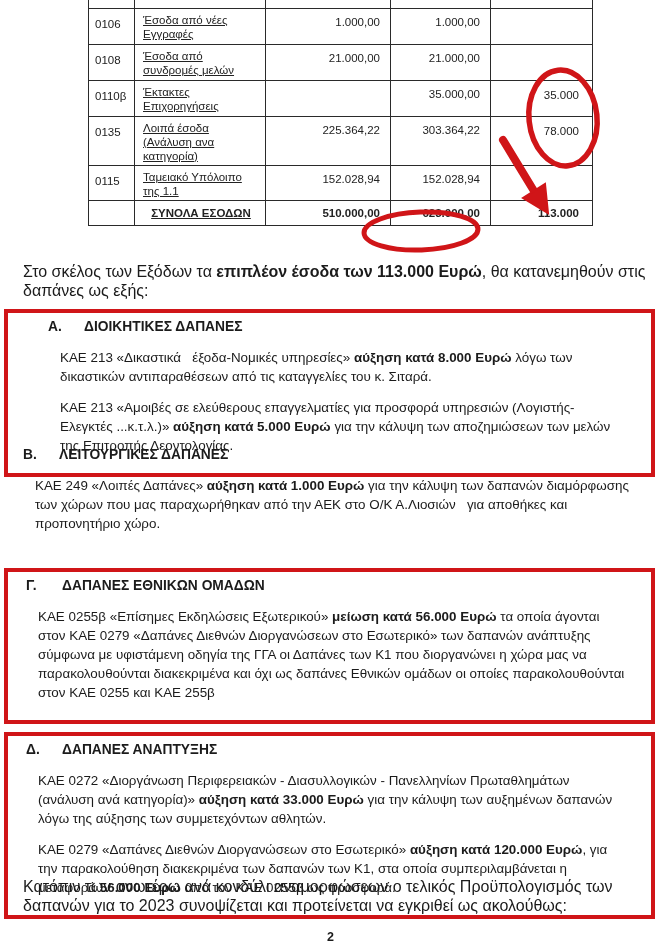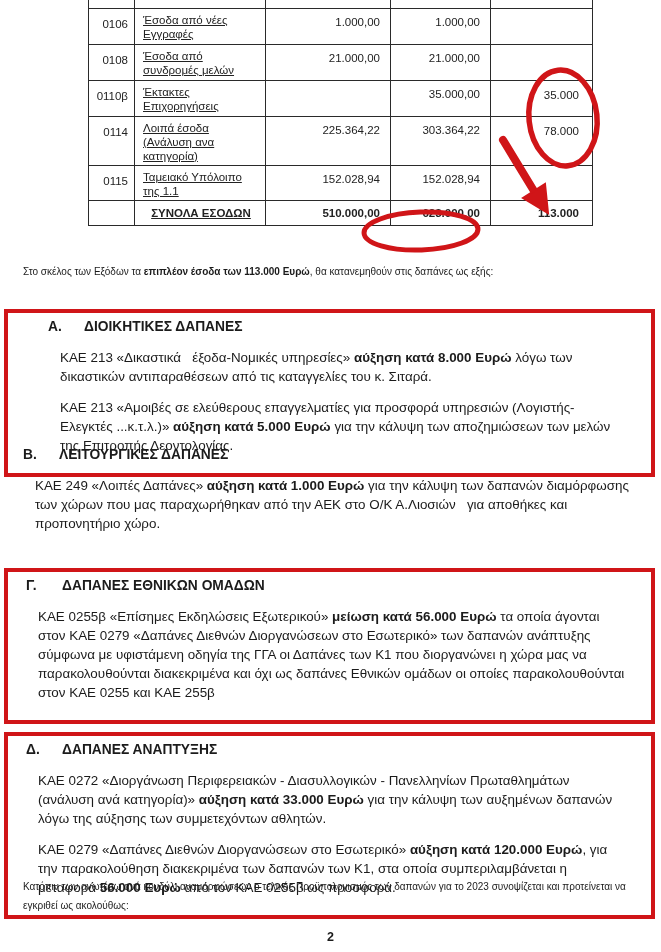--- a/index.html
+++ b/index.html
@@ -20,31 +20,31 @@
     table-layout:fixed;
     color:#222;
   }
   .budget-table td{
     border:1.5px solid #2a2a2a;
     vertical-align:top;
     padding:4px 6px 2px 6px;
     overflow:hidden;
   }
   .budget-table tr.stub-row td{border-top:none;height:8px;padding:0;}
-  .budget-table td.c-code{text-align:right;padding-top:8px;}
+  .budget-table td.c-code{text-align:left;padding-top:8px;}
   .budget-table td.c-desc{padding-left:8px;text-decoration:underline;}
   .budget-table td.c-num{text-align:right;padding-right:10px;padding-top:6px;}
   .budget-table td.c-diff{text-align:right;padding-right:13px;padding-top:7px;}
   .budget-table tr.total-row td{font-weight:bold;}
   .budget-table tr.total-row td.c-desc{text-align:center;padding-top:5px;}
   .budget-table tr.total-row td{padding-top:5px;padding-bottom:3px;}
   
   .tblock{
     position:absolute;left:23px;width:624px;
-    font-size:10px;line-height:19px;
+    font-size:16px;line-height:19px;
     text-align:left;
   }
   .tblock b,.sec b{font-weight:bold;}
   .sec-box{
     position:absolute;left:4px;width:651px;
     box-sizing:border-box;
     border:4px solid var(--red);
     padding:4px 12px 6px 18px;
     font-size:13.4px;line-height:19px;
   }
@@ -101,21 +101,21 @@
           <td class="c-diff"></td>
         </tr>
         <tr style="height: 36px;">
           <td class="c-code">0110β</td>
           <td class="c-desc">Έκτακτες Επιχορηγήσεις</td>
           <td class="c-num"></td>
           <td class="c-num">35.000,00</td>
           <td class="c-diff">35.000</td>
         </tr>
         <tr style="height: 34px;">
-          <td class="c-code">0114</td>
+          <td class="c-code">0135</td>
           <td class="c-desc">Λοιπά έσοδα (Ανάλυση ανα κατηγορία)</td>
           <td class="c-num">225.364,22</td>
           <td class="c-num">303.364,22</td>
           <td class="c-diff">78.000</td>
         </tr>
         <tr style="height: 33px;">
           <td class="c-code">0115</td>
           <td class="c-desc">Ταμειακό Υπόλοιπο της 1.1</td>
           <td class="c-num">152.028,94</td>
           <td class="c-num">152.028,94</td>

